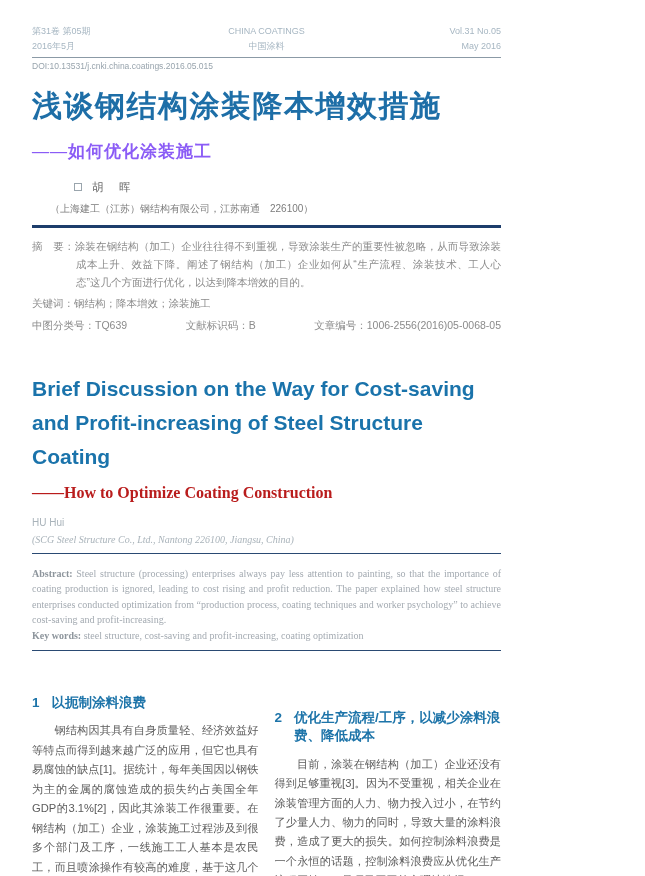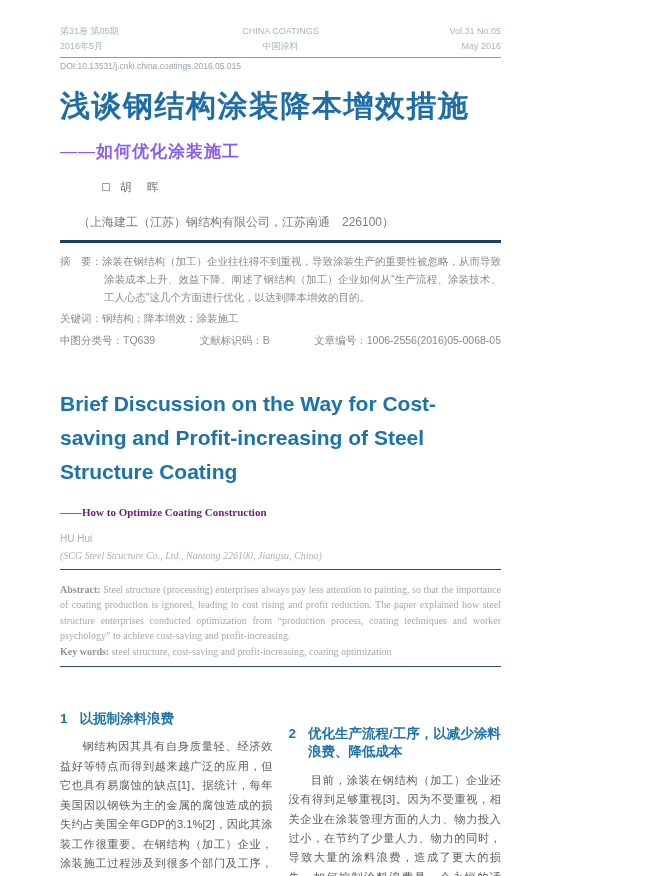--- a/index.html
+++ b/index.html
@@ -1,44 +1,44 @@
 <!DOCTYPE html>
 <html><head>
 <meta charset="utf-8">
 <style>
   * { margin:0; padding:0; box-sizing:border-box; }
   html,body { background:#ffffff; }
   .page {
     width:558px; height:876px; background:#fff; position:relative;
-    padding:24px 57px 0 60px; overflow:hidden;
+    padding:24px 57px 0 32px; overflow:hidden;
     font-family:"Liberation Sans", sans-serif; color:#5c5c5c;
   }
   
   .jheader { display:flex; justify-content:space-between; font-size:9px; line-height:1.65; color:#a6b6c2; }
   .jheader .col { width:33%; }
   .jheader .mid { text-align:center; }
   .jheader .right { text-align:right; }
   .header-rule { border-top:1px solid #8b9aa6; margin-top:3px; }
   .doi { font-size:8.5px; color:#98a4ad; margin-top:3px; }
   
   .title-cn { margin-top:15px; font-size:30px; font-weight:bold; color:#1d6ea7; letter-spacing:1.5px; }
   .subtitle-cn { margin-top:13px; font-size:17px; font-weight:bold; color:#8b5cf6; font-family:"Liberation Serif", serif; letter-spacing:1px; }
   .author-row { margin-top:17px; display:flex; align-items:center; font-size:11.5px; color:#6b6b6b; letter-spacing:2px;margin-left:42px; }
   .author-square { width:8px; height:8px; border:1px solid #9aa5ad; margin-right:10px; flex:0 0 auto; }
-  .affiliation-cn { margin-top:19px; padding-left:18px; font-size:12px; color:#7c7c7c; }
+  .affiliation-cn { margin-top:7px; padding-left:18px; font-size:10px; color:#7c7c7c; }
   .navy-rule { height:3px; background:#1d3d6b; margin-top:9px; }
   
   .abstract-cn { margin-top:9px; font-size:10.5px; color:#8b8b8b; line-height:1.75; text-align:justify; }
   .abstract-cn .para { padding-left:44px; text-indent:-44px; }
   .kw-line { margin-top:2px; }
   .class-line { display:flex; justify-content:space-between; margin-top:4px; }
   .lbl { color:#8b8b8b; }
   
   .title-en { margin-top:37px; font-size:21px; font-weight:bold; color:#1a73ab; line-height:1.62; max-width:480px; }
-  .subtitle-en { margin-top:17px; font-size:11px; font-weight:bold; color:#701a75; font-family:"Liberation Serif", serif; }
+  .subtitle-en { margin-top:10px; font-size:16px; font-weight:bold; color:#b91c1c; font-family:"Liberation Serif", serif; }
   .author-en { margin-top:15px; font-size:10px; color:#a9b3ba; }
   .affiliation-en { margin-top:6px; font-size:10px; color:#a9b3ba; font-style:italic; font-family:"Liberation Serif", serif; }
   .thin-rule { border-top:1px solid #2a4a73; margin-top:8px; }
   .abstract-en { margin-top:12px; font-size:10px; color:#a3aab1; line-height:1.55; text-align:justify; font-family:"Liberation Serif", serif; }
   .abstract-en b { color:#8d959c; }
   .thin-rule2 { border-top:1px solid #2a4a73; margin-top:7px; }
   
   .body-cols { margin-top:43px; display:flex; gap:16px; }
   .bcol { width:256px; }
   .sec-head { display:flex; color:#1d74a9; font-weight:bold; font-size:13.5px; line-height:1.35; margin-bottom:9px; }

